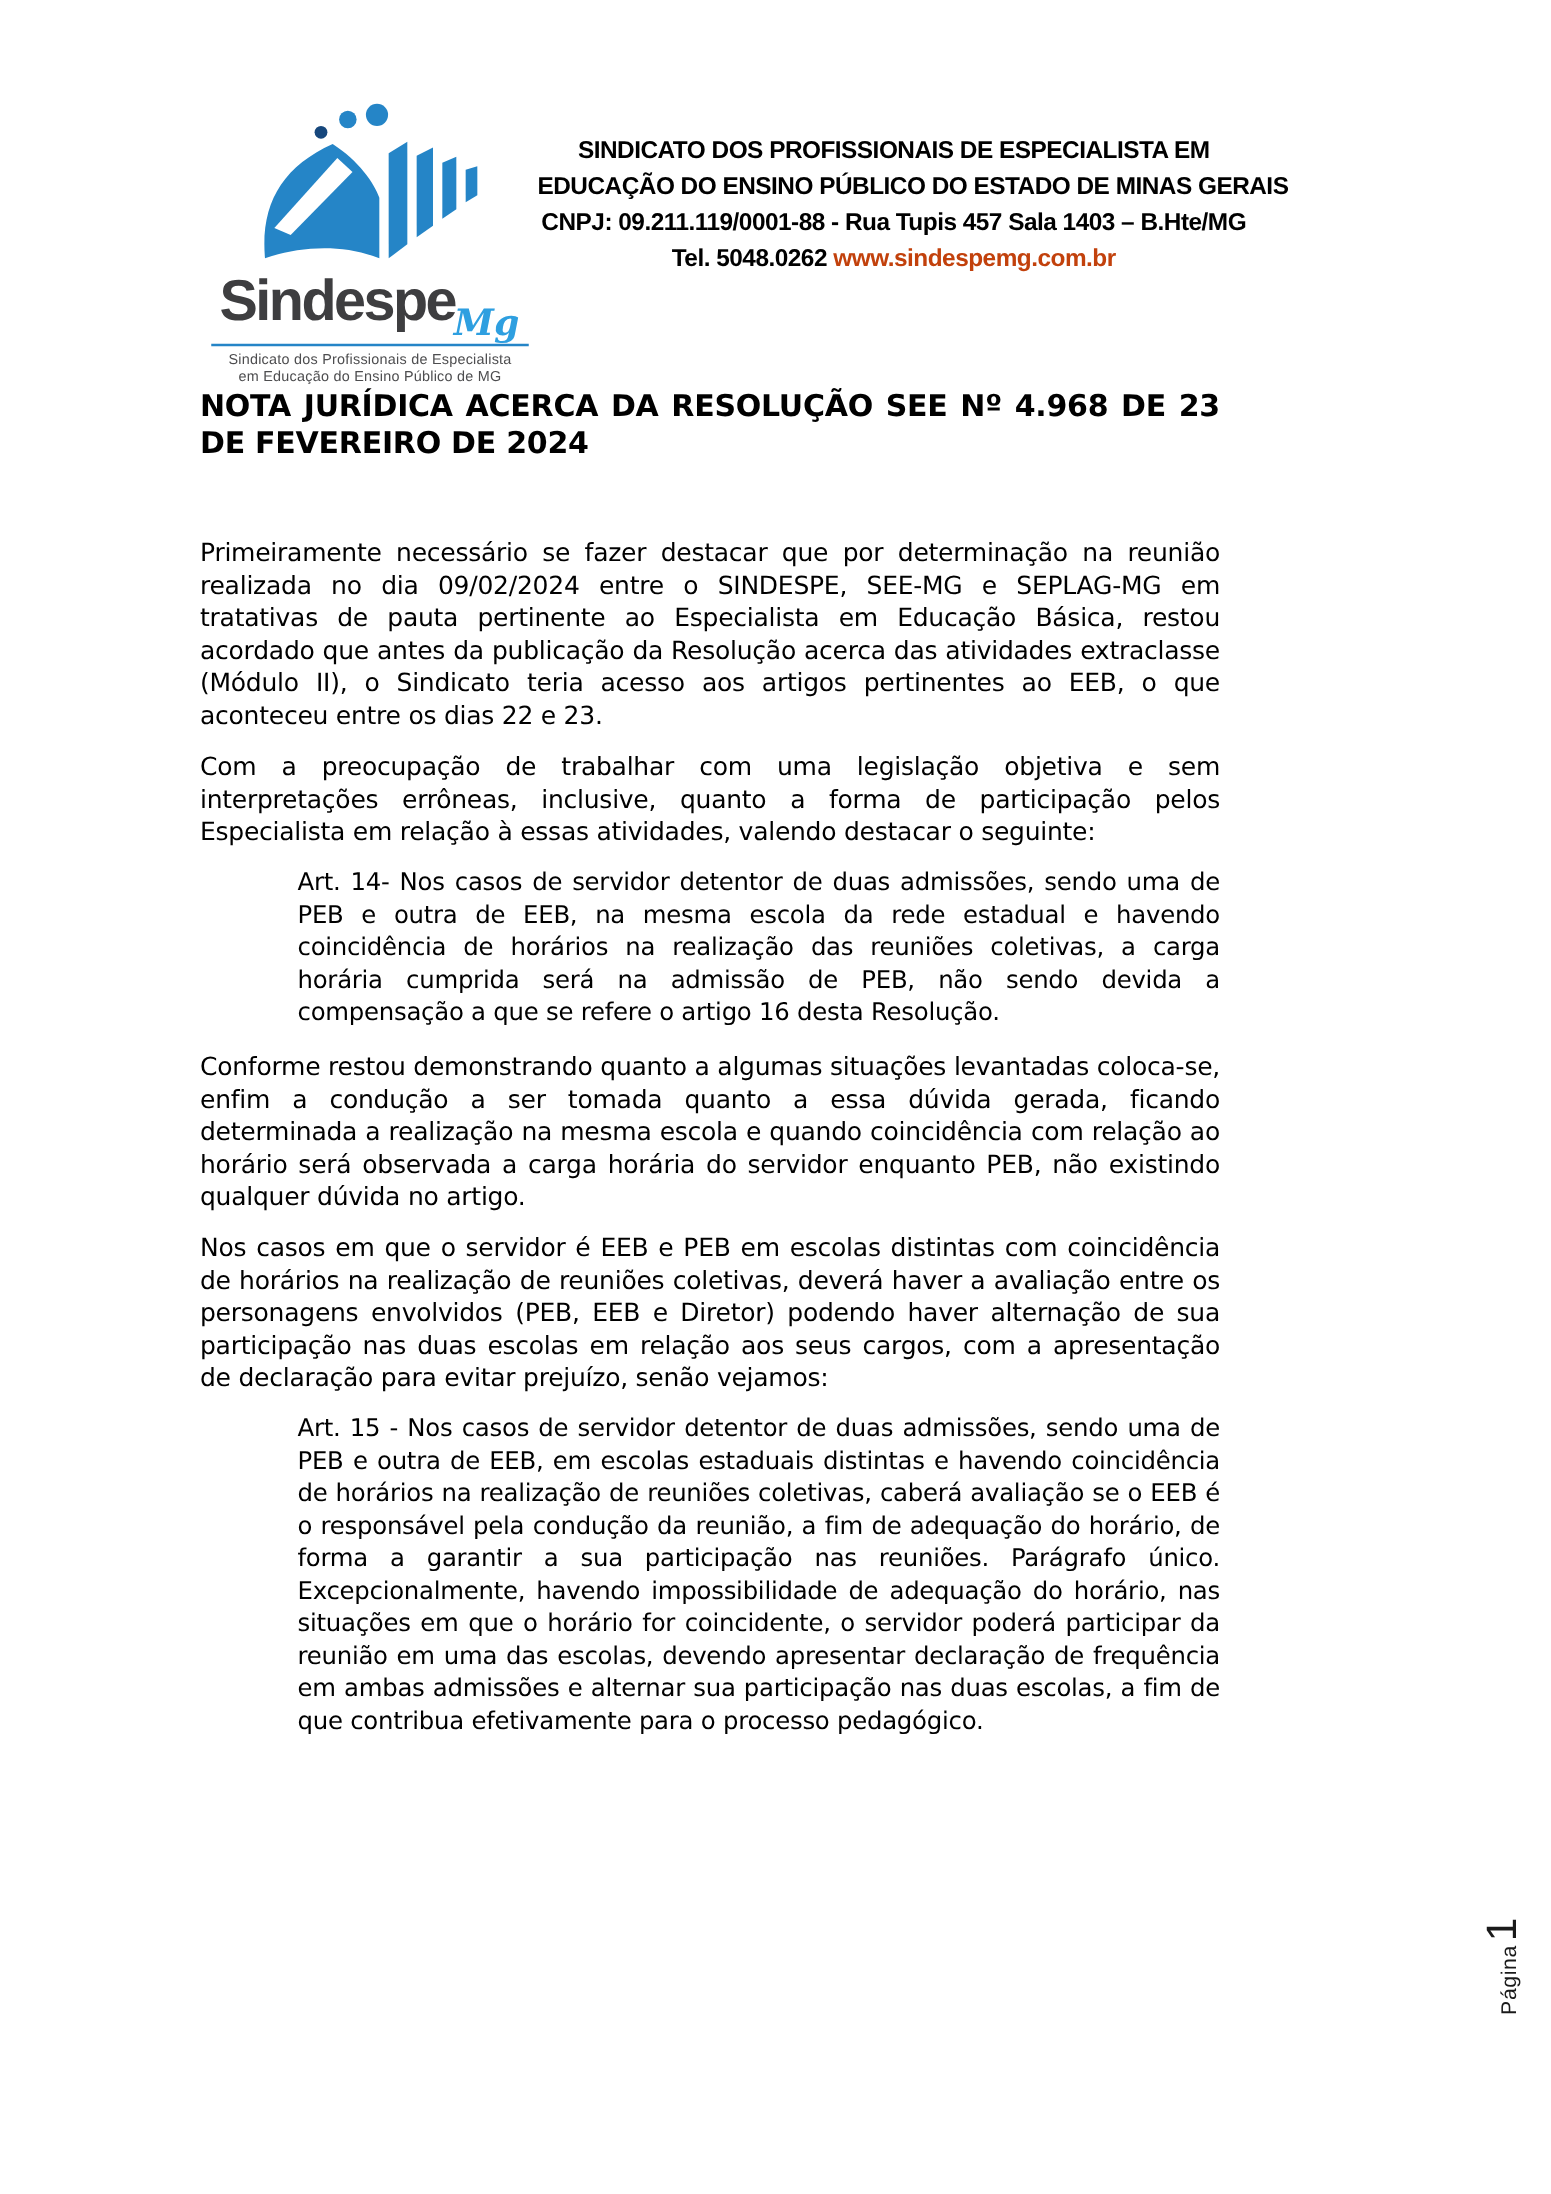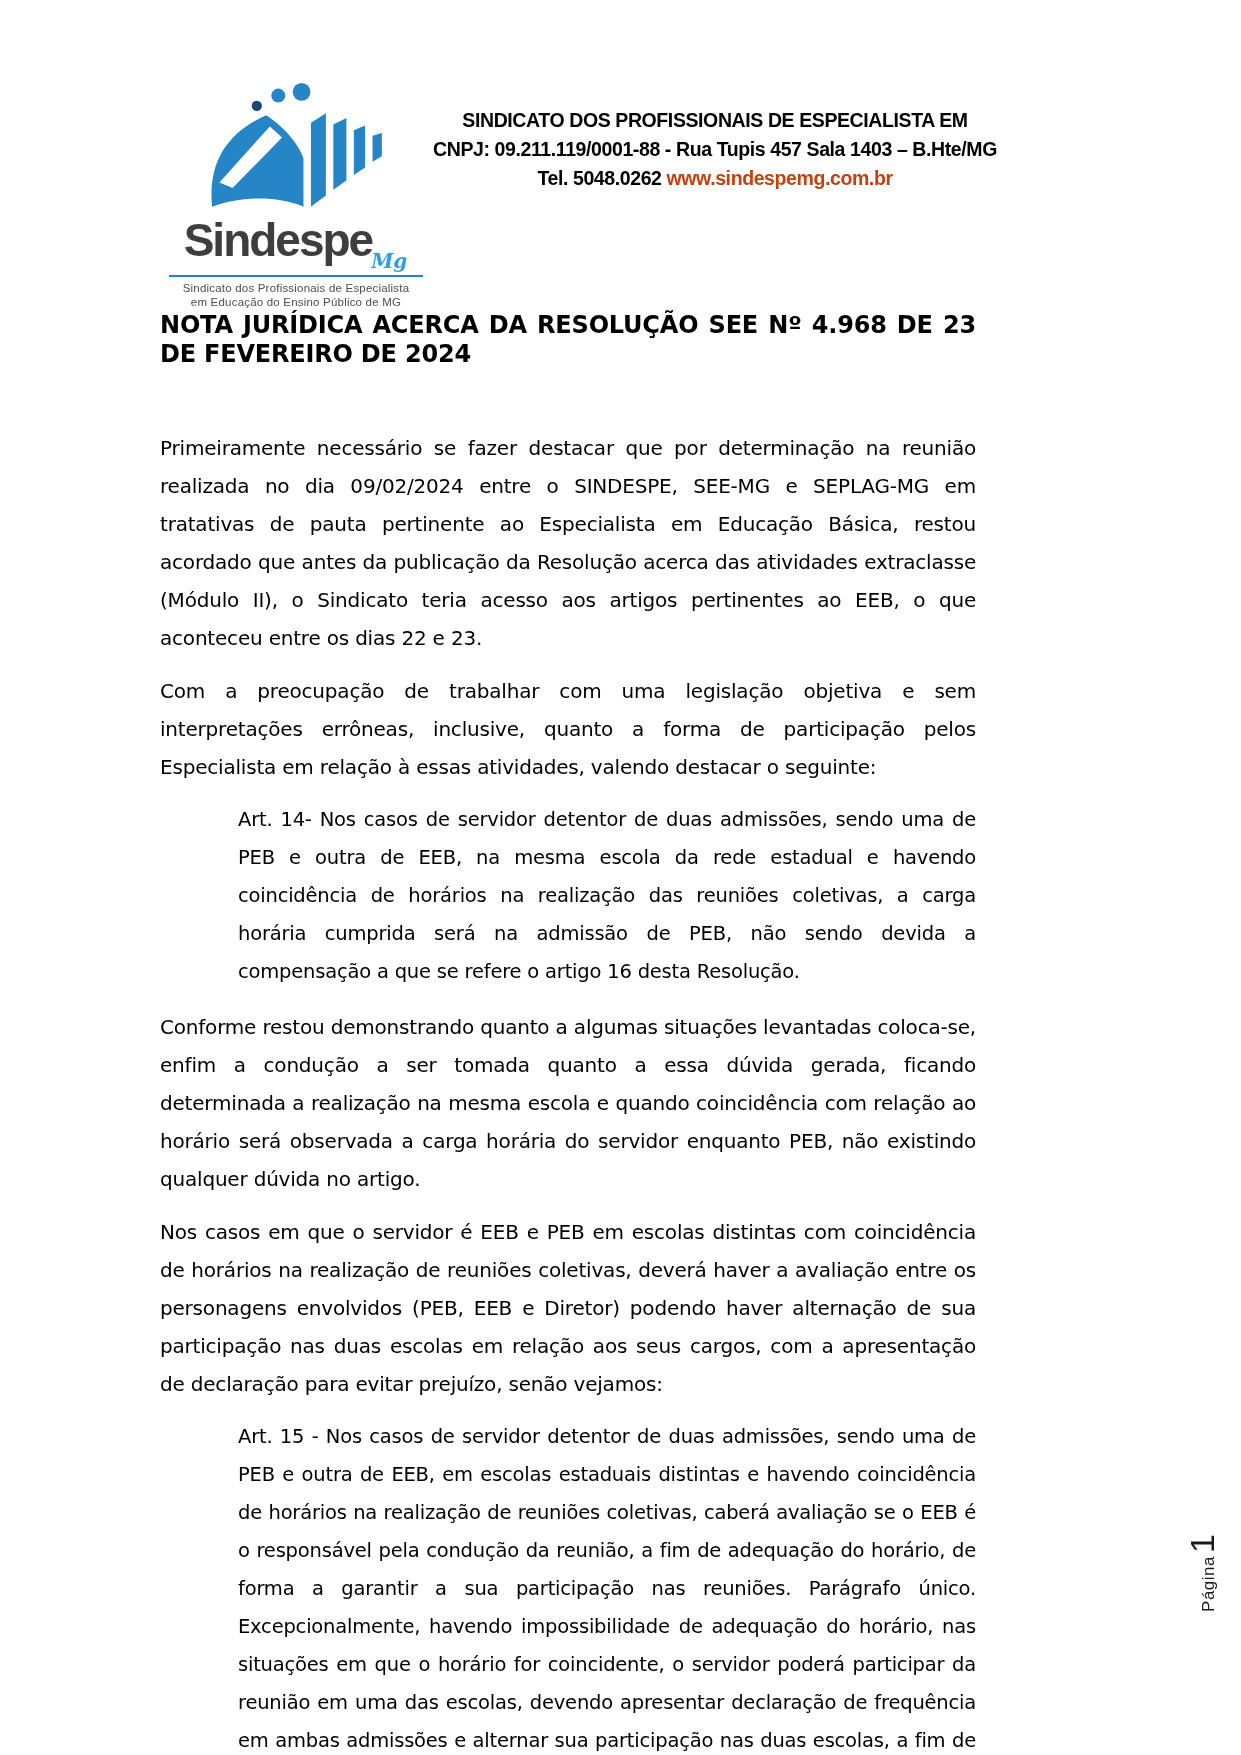--- a/index.html
+++ b/index.html
@@ -15,21 +15,21 @@
   
   .logo{position:absolute;left:165px;top:76px;width:262px;text-align:center;}
   .logo-icon{display:block;margin:0 auto;}
   .brand-line{position:relative;line-height:48px;white-space:nowrap;}
   .brand{
     font-family:"Liberation Sans",sans-serif;
     font-weight:bold;font-size:46px;letter-spacing:-2px;color:#3e3e40;
   }
   .brand-mg{
     font-family:"DejaVu Serif",serif;font-style:italic;font-weight:bold;
-    font-size:20px;color:#2e9fe0;position:relative;top:12px;left:-1px;margin-top:36px;
+    font-size:29px;color:#2e9fe0;position:relative;top:12px;left:-1px;margin-top:36px;
   }
   .brand-underline{height:2px;background:#2585c7;margin:0 4px 4px 4px;}
   .tagline{
     font-family:"Liberation Sans",sans-serif;
     font-size:11.5px;line-height:14px;color:#4d4d4f;letter-spacing:0.2px;
   }
 
   .org-block{
     position:absolute;left:430px;top:106px;width:570px;
     text-align:center;
@@ -40,21 +40,21 @@
   .org-line{display:block;}
   .website-link{color:#c2410c;cursor:pointer;}
 
   
   .content{position:absolute;left:160px;top:299px;width:816px;}
   .doc-title{
     font-size:24px;font-weight:bold;line-height:29px;
     text-align:justify;margin:12px 0 60px 0;letter-spacing:-0.2px;
   }
   .para{
-    font-size:20px;line-height:38px;text-align:justify;
+    font-size:20px;line-height:26px;text-align:justify;
     margin:0 0 15px 0;letter-spacing:-0.2px;
   }
   .para.quote{
     margin-left:78px;font-size:19.5px;margin-bottom:17px;
   }
 
   
   .page-number{
     position:absolute;left:1143px;top:1551px;width:124px;height:44px;
     transform:rotate(-90deg);transform-origin:center;
@@ -84,20 +84,21 @@
     <div class="brand-line">
       <span class="brand">Sindespe</span><span class="brand-mg">Mg</span>
     </div>
     <div class="brand-underline"></div>
     <div class="tagline">Sindicato dos Profissionais de Especialista</div>
     <div class="tagline">em Educação do Ensino Público de MG</div>
   </div>
 
   <div class="org-block">
     <span class="org-line">SINDICATO DOS PROFISSIONAIS DE ESPECIALISTA EM</span>
+    <span class="org-line">EDUCAÇÃO DO ENSINO PÚBLICO DO ESTADO DE MINAS GERAIS</span>
     <span class="org-line">CNPJ: 09.211.119/0001-88 - Rua Tupis 457 Sala 1403 – B.Hte/MG</span>
     <span class="org-line">
       <span>Tel. 5048.0262</span>
       <a class="website-link">www.sindespemg.com.br</a>
     </span>
   </div>
 
   <div class="content">
     <h1 class="doc-title">NOTA JURÍDICA ACERCA DA RESOLUÇÃO SEE Nº 4.968 DE 23 DE FEVEREIRO DE 2024</h1>
 

